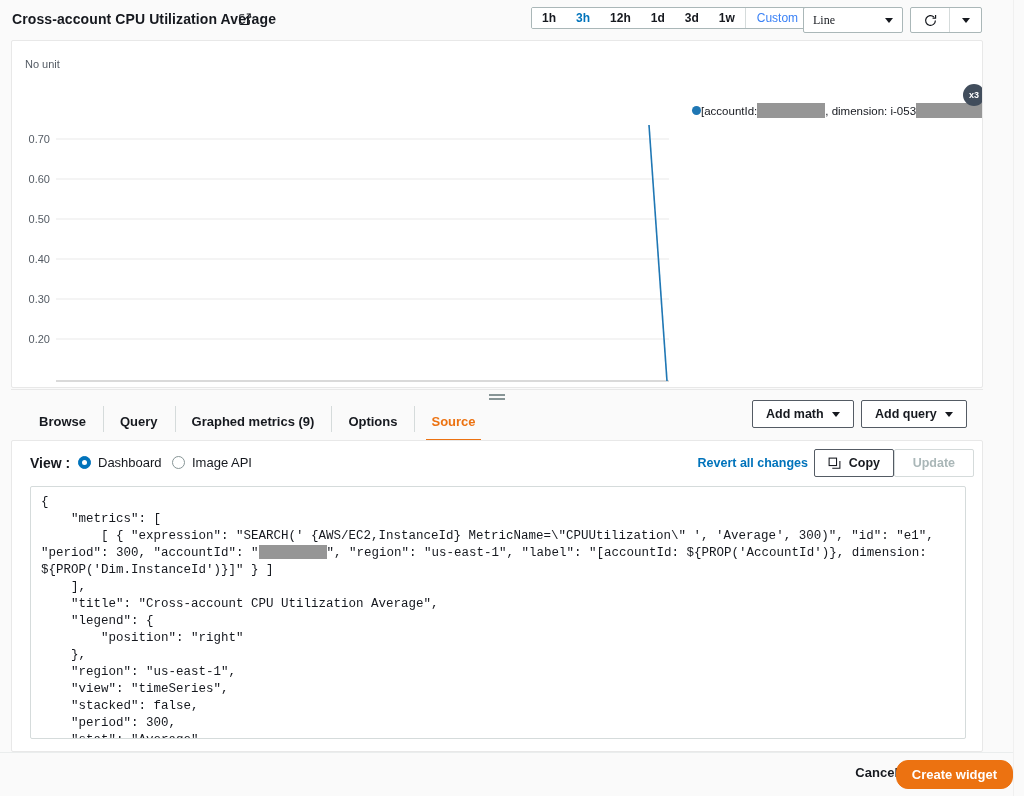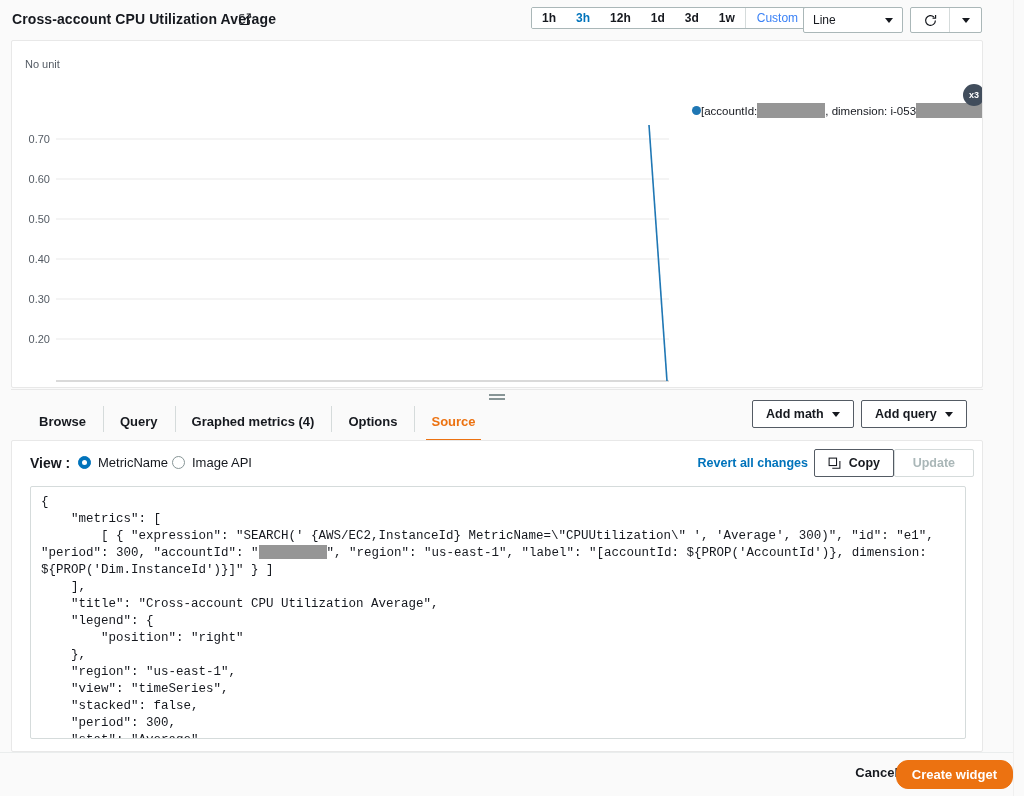--- a/index.html
+++ b/index.html
@@ -46,21 +46,21 @@
   .range-btn.custom {
     border-left: 1px solid #d5dbdb; gap: 6px; padding: 0 9px 0 11px;
     font-weight: 400; color: #3b82f6;
   }
   .cal-icon { width: 12px; height: 12px; display:block; }
 
   .chart-type-select {
     position: absolute; left: 803px; top: 7px;
     width: 100px; height: 26px;
     border: 1px solid #aab7b8; border-radius: 2px; background: #fff;
-    display: flex; align-items: center; cursor: pointer;
+    display: flex; align-items: center; cursor: pointer; font-family: Liberation Serif, serif;
   }
   .chart-type-select .label {
     font-size: 12px; color: #16191f; padding-left: 9px; flex: 1;
   }
   .caret { width: 0; height: 0; border-left: 4px solid transparent;
            border-right: 4px solid transparent; border-top: 5px solid #16191f;
            margin-right: 9px; }
 
   .refresh-group {
     position: absolute; left: 910px; top: 7px; height: 26px;
@@ -307,21 +307,21 @@
   </div>
 
   <div class="tab-panel">
     <div class="grip">
         <i></i>
         <i></i>
       </div>
     <div class="tabs">
       <div class="tab">Browse</div>
       <div class="tab">Query</div>
-      <div class="tab">Graphed metrics (4)</div>
+      <div class="tab">Graphed metrics (9)</div>
       <div class="tab">Options</div>
       <div class="tab active">Source</div>
     </div>
   </div>
 
   <div class="btn add-math">
     <span>Add math</span>
     <span class="caret"></span>
   </div>
   <div class="btn add-query">
@@ -330,21 +330,21 @@
   </div>
 
   <div class="source-panel">
     <div class="view-row">
       <span class="view-label">View :</span>
 
       <div class="radio-wrap r1">
         <span class="radio checked">
             <i></i>
           </span>
-        <span class="radio-label">MetricName</span>
+        <span class="radio-label">Dashboard</span>
       </div>
       <div class="radio-wrap r2">
         <span class="radio"></span>
         <span class="radio-label">Image API</span>
       </div>
 
       <span class="revert-link">Revert all changes</span>
 
       <div class="btn copy-btn">
         <span class="copy-icon">

